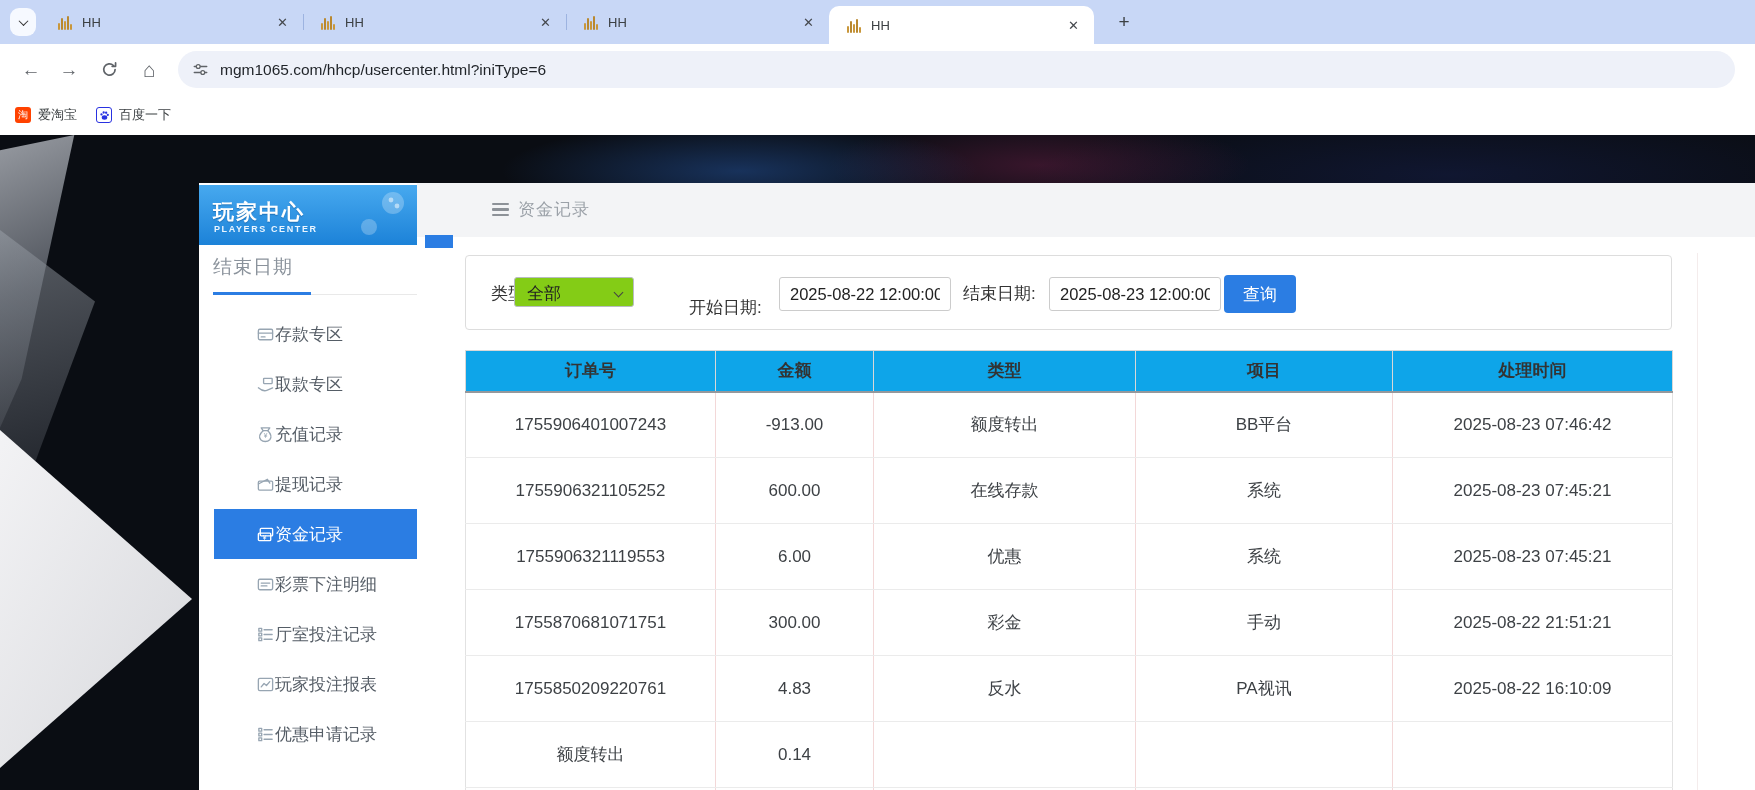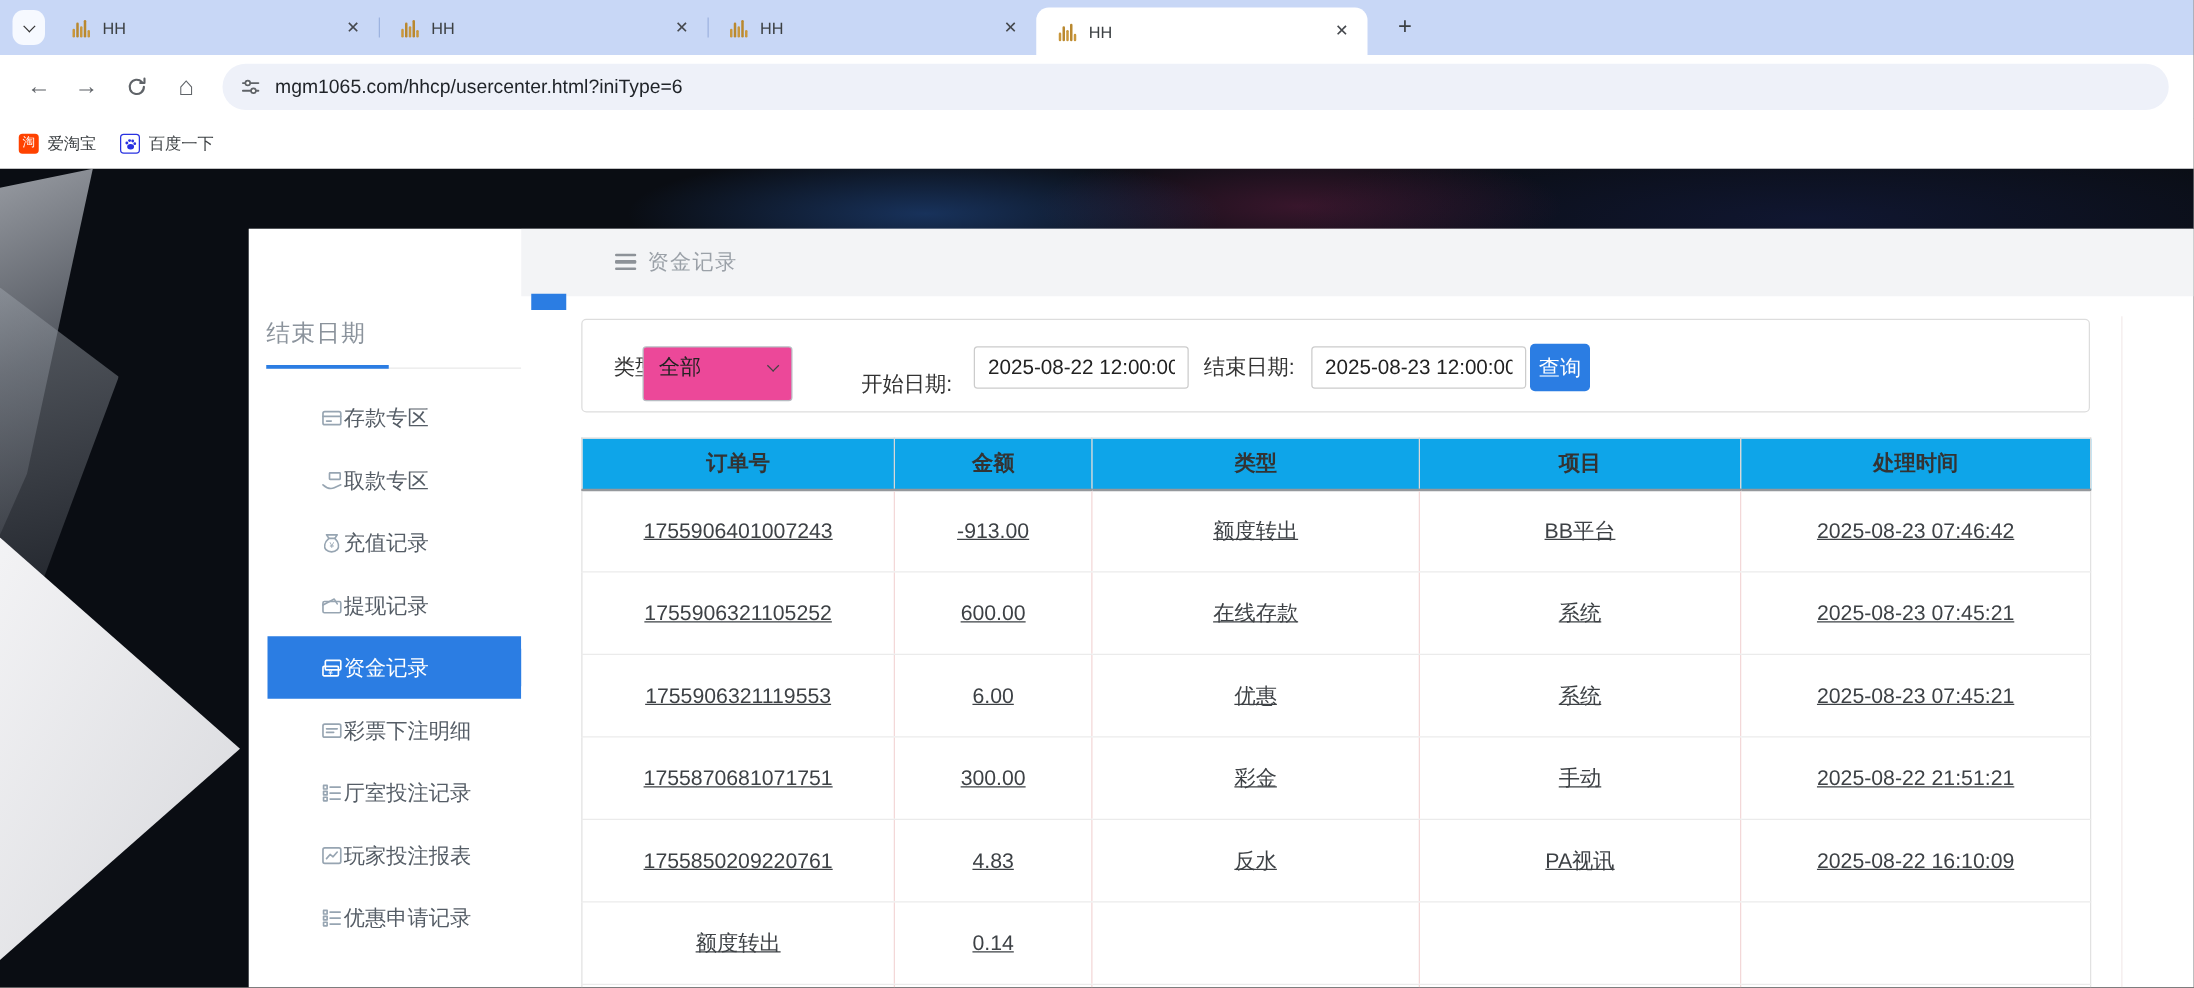--- a/index.html
+++ b/index.html
@@ -82,32 +82,32 @@
   .hamb { position:absolute; left:75px; top:20px; width:17px; }
   .hamb i { display:block; height:2.4px; background:#8d9298; margin-bottom:3px; border-radius:1px; }
   .ptitle { position:absolute; left:101px; top:0; line-height:54px; font-size:17px; color:#9ba1a8; letter-spacing:1px; }
   .blue-accent { position:absolute; left:8px; top:52px; width:28px; height:13px; background:var(--accent,#2b7de3); }
   .edge-line { position:absolute; left:1280px; top:70px; height:537px; width:1px; background:#f4ecec; }
 
   
   .filterbar { position:absolute; left:48px; top:72px; width:1207px; height:75px; border:1px solid #ddd; border-radius:4px; background:#fff; }
   .flabel { position:absolute; top:21px; height:34px; line-height:34px; font-size:17px; color:#333; }
   .lab-type { left:25px; } .lab-start { left:223px;margin-top:14px; } .lab-end { left:497px; }
-  .fselect { position:absolute; left:48px; top:21px; width:120px; height:44px; border:1px solid #b8bcc2; border-radius:3px; background:#ec4899; font-size:17px; color:#222; line-height:32px; padding-left:12px; }
+  .fselect { position:absolute; left:48px; top:21px; width:120px; height:30px; border:1px solid #b8bcc2; border-radius:3px; background:#84cc16; font-size:17px; color:#222; line-height:32px; padding-left:12px; }
   .fselect .caret { position:absolute; right:11px; top:11px; width:7px; height:7px; border-right:1.8px solid #444; border-bottom:1.8px solid #444; transform:rotate(45deg); }
   .finput { position:absolute; top:21px; width:172px; height:34px; border:1px solid #ccc; border-radius:3px; background:#fff; font-size:16.5px; color:#222; padding:0 10px; font-family:inherit; }
   .in-start { left:313px; } .in-end { left:583px; }
-  .fbtn { position:absolute; left:758px; top:19px; width:48px; height:38px; background:var(--accent,#2b7de3); color:#fff; font-size:17px; border:none; border-radius:4px; font-family:inherit; cursor:pointer; }
+  .fbtn { position:absolute; left:758px; top:19px; width:72px; height:38px; background:var(--accent,#2b7de3); color:#fff; font-size:17px; border:none; border-radius:4px; font-family:inherit; cursor:pointer; }
 
   
   .dtable { position:absolute; left:48px; top:167px; width:1207px; border-collapse:collapse; table-layout:fixed; font-size:17px; color:#3d4145; }
   .dtable col.c1{width:250px}.dtable col.c2{width:158px}.dtable col.c3{width:262px}.dtable col.c4{width:257px}.dtable col.c5{width:280px}
   .dtable th { height:41px; background:#0ea5e9; border:1px solid #d8d8d8; border-bottom:2px solid #95989c; border-left:1px solid #f0d8d8; font-weight:bold; color:#333; }
   .dtable th:first-child { border-left:1px solid #d8d8d8; }
-  .dtable td { height:66px; text-align:center; border-bottom:1px solid #ebebeb; border-left:1px solid #f3d8d8;text-decoration:underline; }
+  .dtable td { height:66px; text-align:center; border-bottom:1px solid #ebebeb; border-left:1px solid #f3d8d8; }
   .dtable td:first-child { border-left:1px solid #e2e2e2; }
   .dtable td:last-child { border-right:1px solid #e2e2e2; }
   .dtable tr:last-child td { border-bottom:1px solid #e2e2e2; }
 </style>
 </head>
 <body>
 
 <div id="stage">
 
   <div class="tabstrip">
@@ -207,20 +207,30 @@
 
   <div class="page">
     <div class="streak-a"></div>
     <div class="streak-b"></div>
     <div class="white-tri"></div>
   </div>
 
   <div class="panel">
 
     <div class="sidebar">
+      <div class="sbhead">
+        <span class="t1">玩家中心</span>
+        <span class="t2">PLAYERS CENTER</span>
+        <svg viewBox="0 0 56 52">
+          <circle cx="38" cy="14" r="11"></circle>
+            <circle cx="36" cy="11" r="2.4" fill="rgba(255,255,255,.5)"></circle>
+            <circle cx="42" cy="17" r="2.4" fill="rgba(255,255,255,.5)"></circle>
+            <circle cx="14" cy="38" r="8"></circle>
+        </svg>
+      </div>
       <div class="section">结束日期</div>
       <div class="underline-full"></div>
       <div class="underline-blue"></div>
       <div class="menu">
           <div class="srow">
             <svg viewBox="0 0 20 20">
               <rect x="2.5" y="4.5" width="15" height="11" rx="1.5"></rect>
               <path d="M2.5 8.5h15"></path>
               <path d="M5.5 12.5h4"></path>
             </svg>

